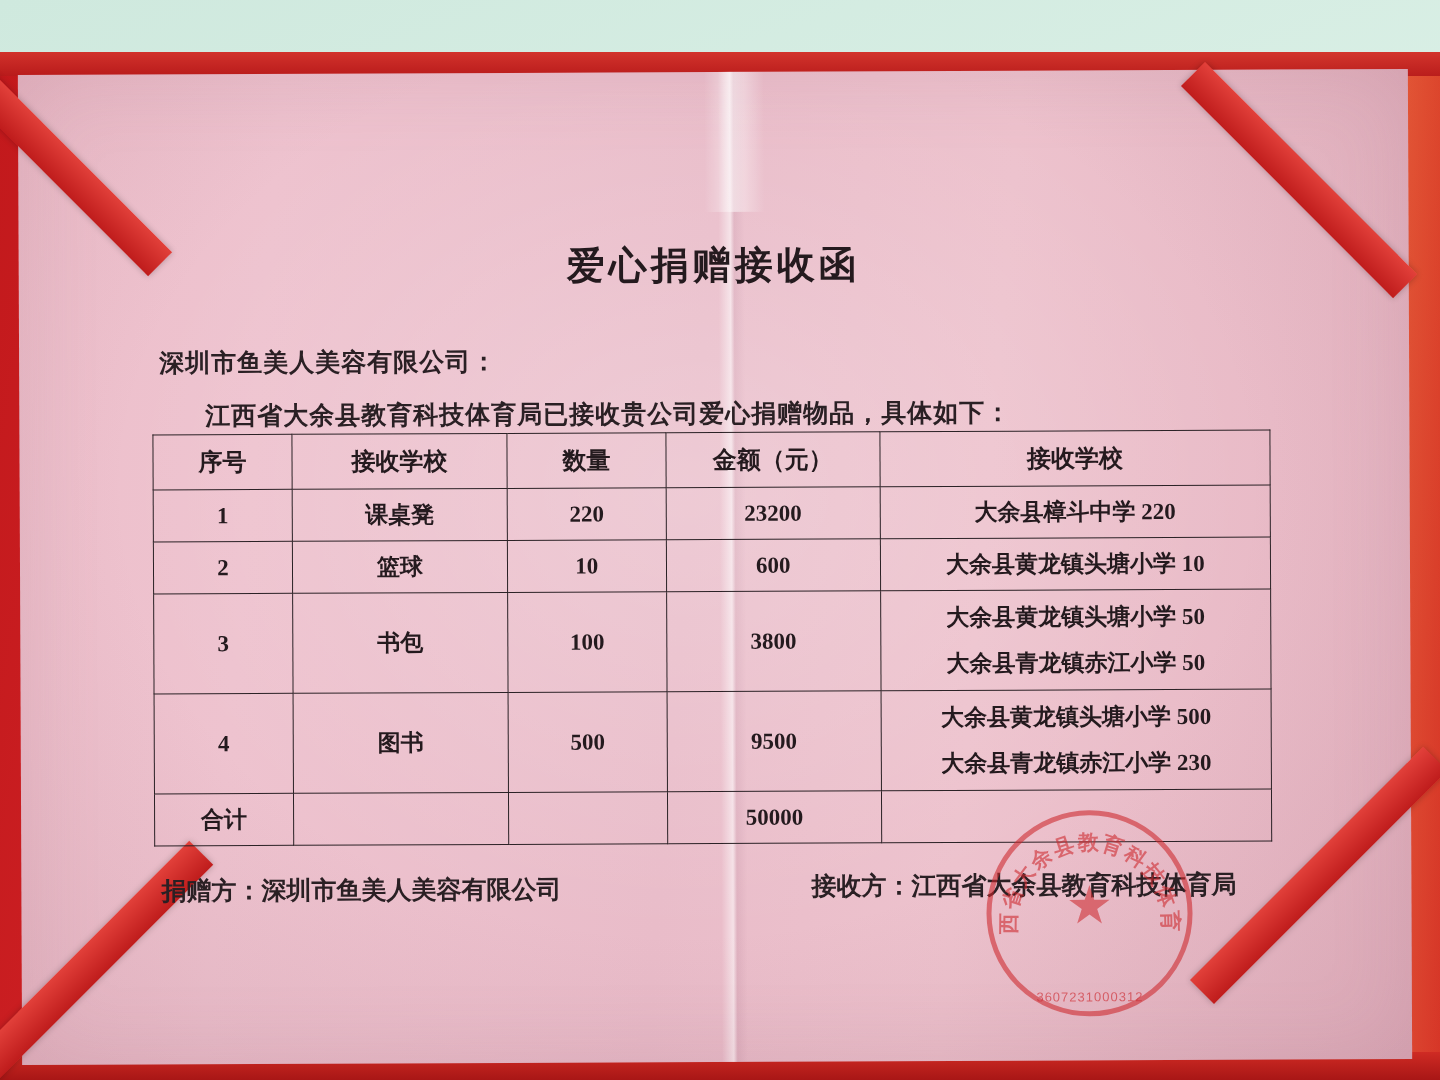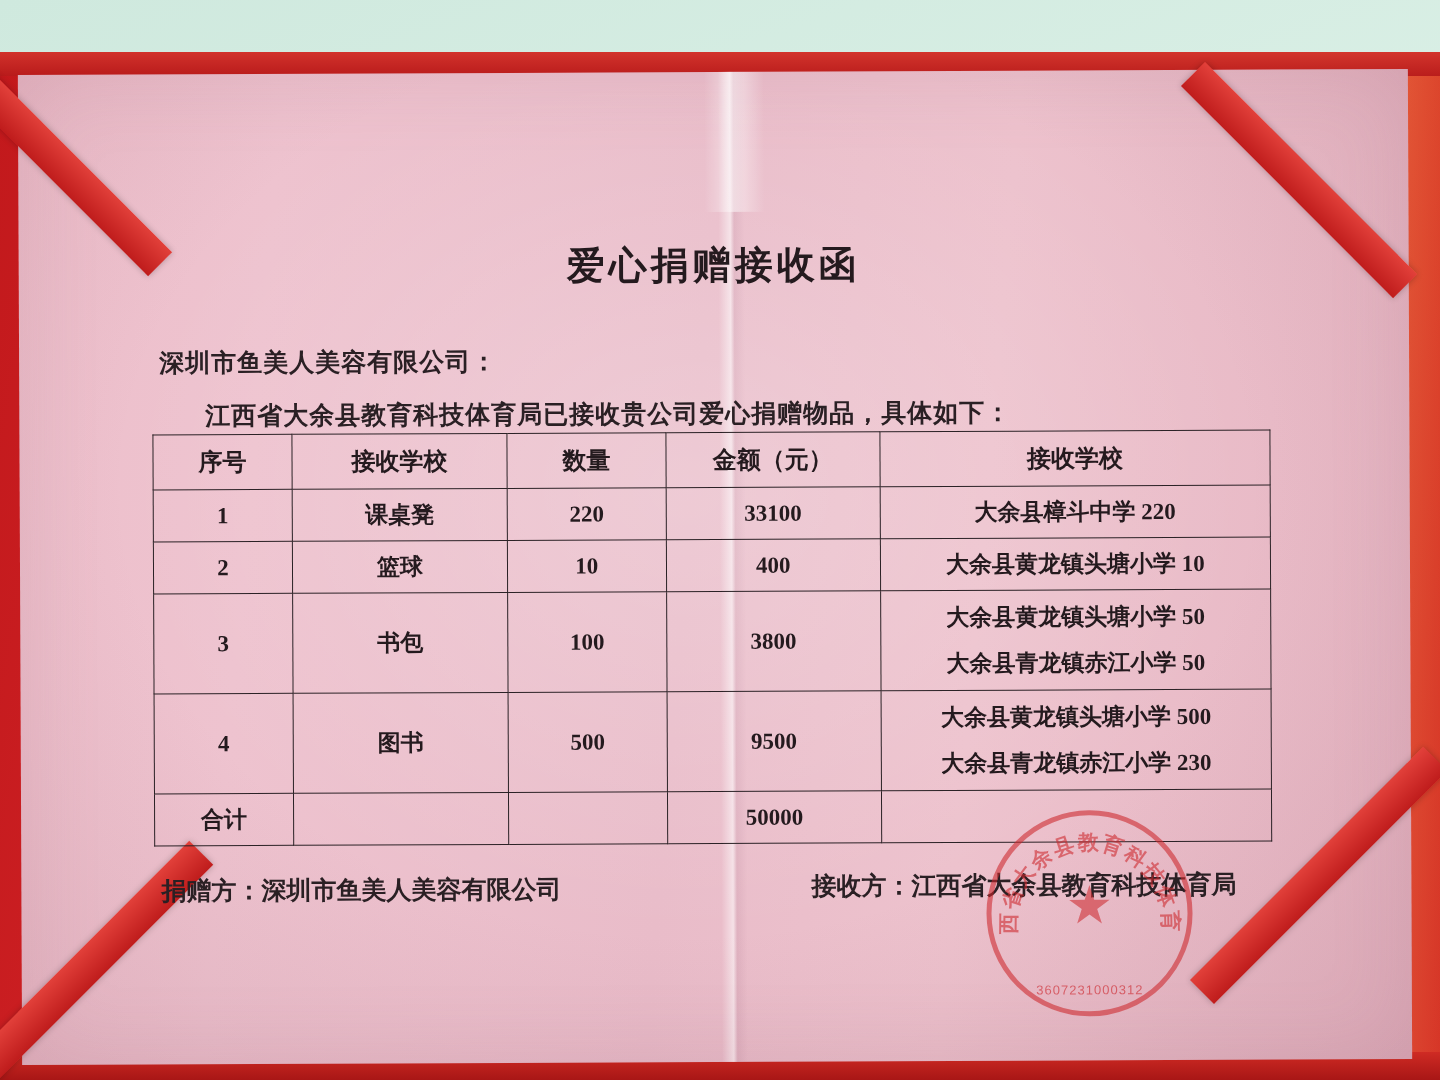--- a/index.html
+++ b/index.html
@@ -187,21 +187,21 @@
   .seal .star {
     position: absolute;
     left: 50%; top: 46%;
     transform: translate(-50%,-50%);
     font-size: 46px;
     line-height: 1;
     color: rgba(205,40,45,0.6);
   }
   .seal .code {
     position: absolute;
-    left: 0; right: 0; bottom: 14px;
+    left: 0; right: 0; bottom: 7px;
     text-align: center;
     font-size: 13px;
     letter-spacing: 1px;
     font-family: "Liberation Sans", sans-serif;
   }
   .seal-arc {
     position: absolute;
     left: 0; top: 0; width: 196px; height: 196px;
   }
   .seal-arc text {
@@ -250,28 +250,28 @@
           <th class="c-qty">数量</th>
           <th class="c-amt">金额（元）</th>
           <th class="c-sch">接收学校</th>
         </tr>
       </thead>
       <tbody>
         <tr class="r1">
           <td>1</td>
           <td>课桌凳</td>
           <td>220</td>
-          <td>33100</td>
+          <td>23200</td>
           <td>大余县樟斗中学 220</td>
         </tr>
         <tr class="r1">
           <td>2</td>
           <td>篮球</td>
           <td>10</td>
-          <td>400</td>
+          <td>600</td>
           <td>大余县黄龙镇头塘小学 10</td>
         </tr>
         <tr class="r-multi">
           <td>3</td>
           <td>书包</td>
           <td>100</td>
           <td>3800</td>
           <td>
             <div class="sub">大余县黄龙镇头塘小学 50</div>
             <div class="sub">大余县青龙镇赤江小学 50</div>

